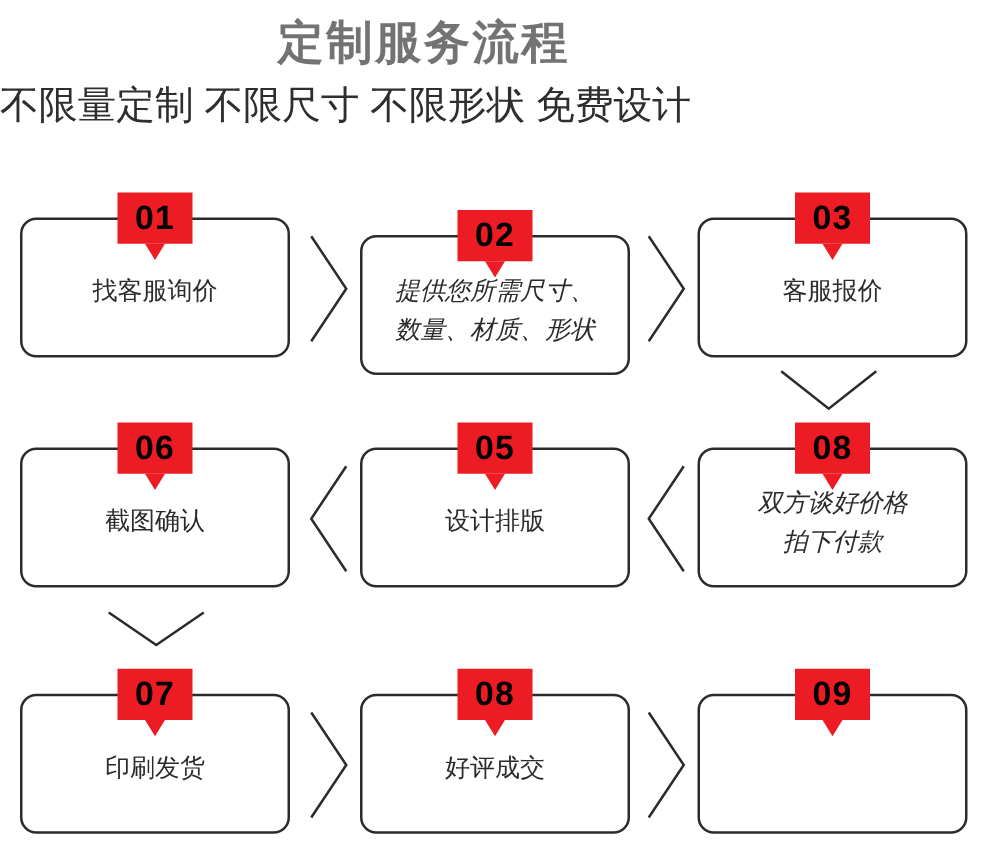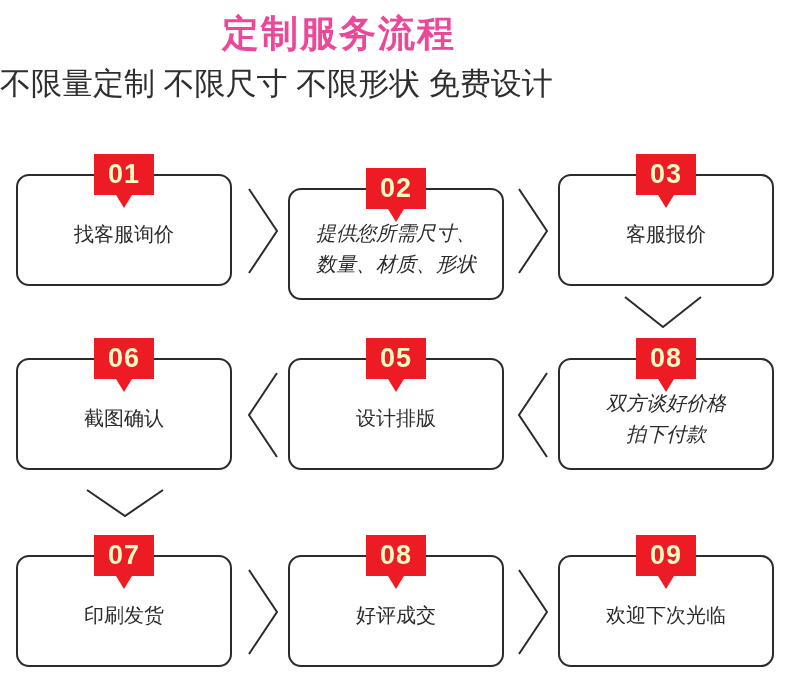--- a/index.html
+++ b/index.html
@@ -12,21 +12,21 @@
   }
   #page{position:relative;width:790px;height:678px;}
 
   
   .title{
     position:absolute;left:0;top:8px;width:678px;
     text-align:center;
     font-size:37px;
     font-weight:bold;
     letter-spacing:2px;
-    color:#ec4899;
+    color:#737373;
     line-height:52px;
     white-space:nowrap;
   }
   .subtitle{
     position:absolute;left:0;top:66px;width:642px;
     text-align:left;
     font-size:31px;
     font-weight:normal;
     color:#2e2e2e;
     line-height:36px;
@@ -58,21 +58,21 @@
   .card.two-line .card-label{padding-top:10px;font-style:italic;}
 
   
   .badge{
     position:absolute;
     width:60px;height:41px;
     left:50%;
     margin-left:-30px;
     top:-22px;
     background:#ed1c24;
-    color:#fef9c3;
+    color:#000000;
     font-size:27px;
     font-weight:bold;
     line-height:41px;
     text-align:center;
     letter-spacing:1px;
   }
   .badge:after{
     content:"";
     position:absolute;
     left:50%;
@@ -167,21 +167,20 @@
     <div class="card-label">印刷发货</div>
   </div>
 
   <div class="card" style="left:288px;top:555px;">
     <div class="badge">08</div>
     <div class="card-label">好评成交</div>
   </div>
 
   <div class="card" style="left:558px;top:555px;padding-left:36px;">
     <div class="badge">09</div>
-    <div class="card-label">欢迎下次光临</div>
   </div>
 
   <div class="conn" style="left:246px;top:567px;">
     <svg width="34" height="90" viewBox="0 0 34 90">
         <polyline points="3,3 31,45 3,87" fill="none" stroke="#2b2b2b" stroke-width="2"></polyline>
       </svg>
   </div>
   <div class="conn" style="left:516px;top:567px;">
     <svg width="34" height="90" viewBox="0 0 34 90">
         <polyline points="3,3 31,45 3,87" fill="none" stroke="#2b2b2b" stroke-width="2"></polyline>

